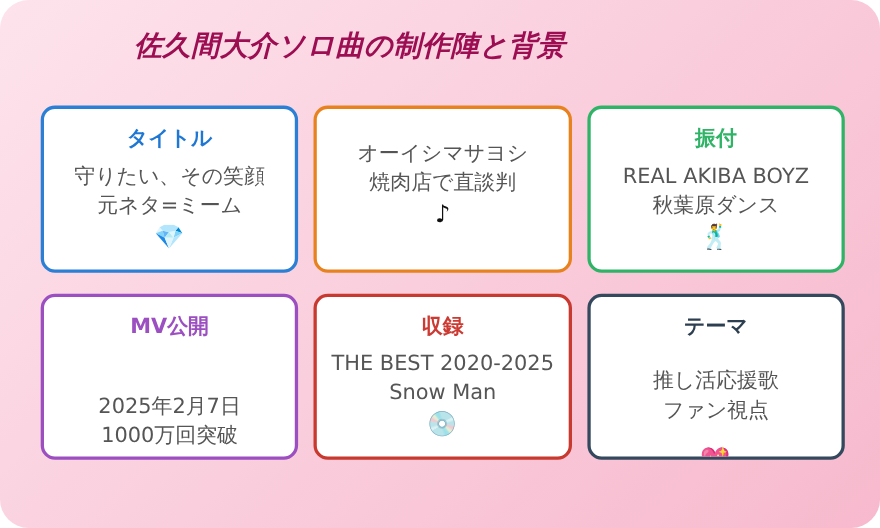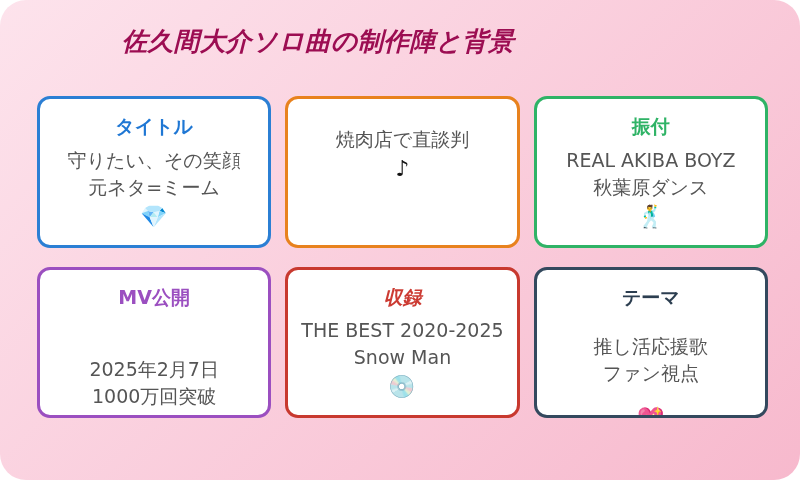--- a/index.html
+++ b/index.html
@@ -109,20 +109,21 @@
       <div class="card-header" style="color: rgb(31, 119, 212);">タイトル</div>
       <div class="card-lines" style="color: rgb(85, 85, 85);">
         <div class="card-line">守りたい、その笑顔</div>
         <div class="card-line">元ネタ=ミーム</div>
       </div>
       <div class="card-icon">💎</div>
     </div>
 
     <div class="card" style="border-color: rgb(232, 130, 30);">
       <div class="card-lines" style="color: rgb(85, 85, 85);">
+        <div class="card-line">オーイシマサヨシ</div>
         <div class="card-line">焼肉店で直談判</div>
       </div>
       <div class="card-icon">♪</div>
     </div>
 
     <div class="card" style="border-color: rgb(47, 179, 102);">
       <div class="card-header" style="color: rgb(47, 179, 102);">振付</div>
       <div class="card-lines" style="color: rgb(85, 85, 85);">
         <div class="card-line">REAL AKIBA BOYZ</div>
         <div class="card-line">秋葉原ダンス</div>
@@ -133,21 +134,21 @@
     <div class="card" style="border-color: rgb(155, 79, 192); gap: 39px;">
       <div class="card-header" style="color: rgb(155, 79, 192);">MV公開</div>
       <div class="card-lines" style="color: rgb(85, 85, 85);">
         <div class="card-line">2025年2月7日</div>
         <div class="card-line">1000万回突破</div>
       </div>
       <div class="card-icon">📺</div>
     </div>
 
     <div class="card" style="border-color: rgb(200, 57, 47);">
-      <div class="card-header" style="color: rgb(204, 59, 51); font-style: italic;">収録</div>
+      <div class="card-header" style="color: rgb(204, 59, 51);">収録</div>
       <div class="card-lines" style="color: rgb(85, 85, 85);">
         <div class="card-line">THE BEST 2020-2025</div>
         <div class="card-line">Snow Man</div>
       </div>
       <div class="card-icon">💿</div>
     </div>
 
     <div class="card" style="border-color: rgb(52, 73, 94); gap: 16px;">
       <div class="card-header" style="color: rgb(44, 62, 80);">テーマ</div>
       <div class="card-lines" style="color: rgb(85, 85, 85);">

